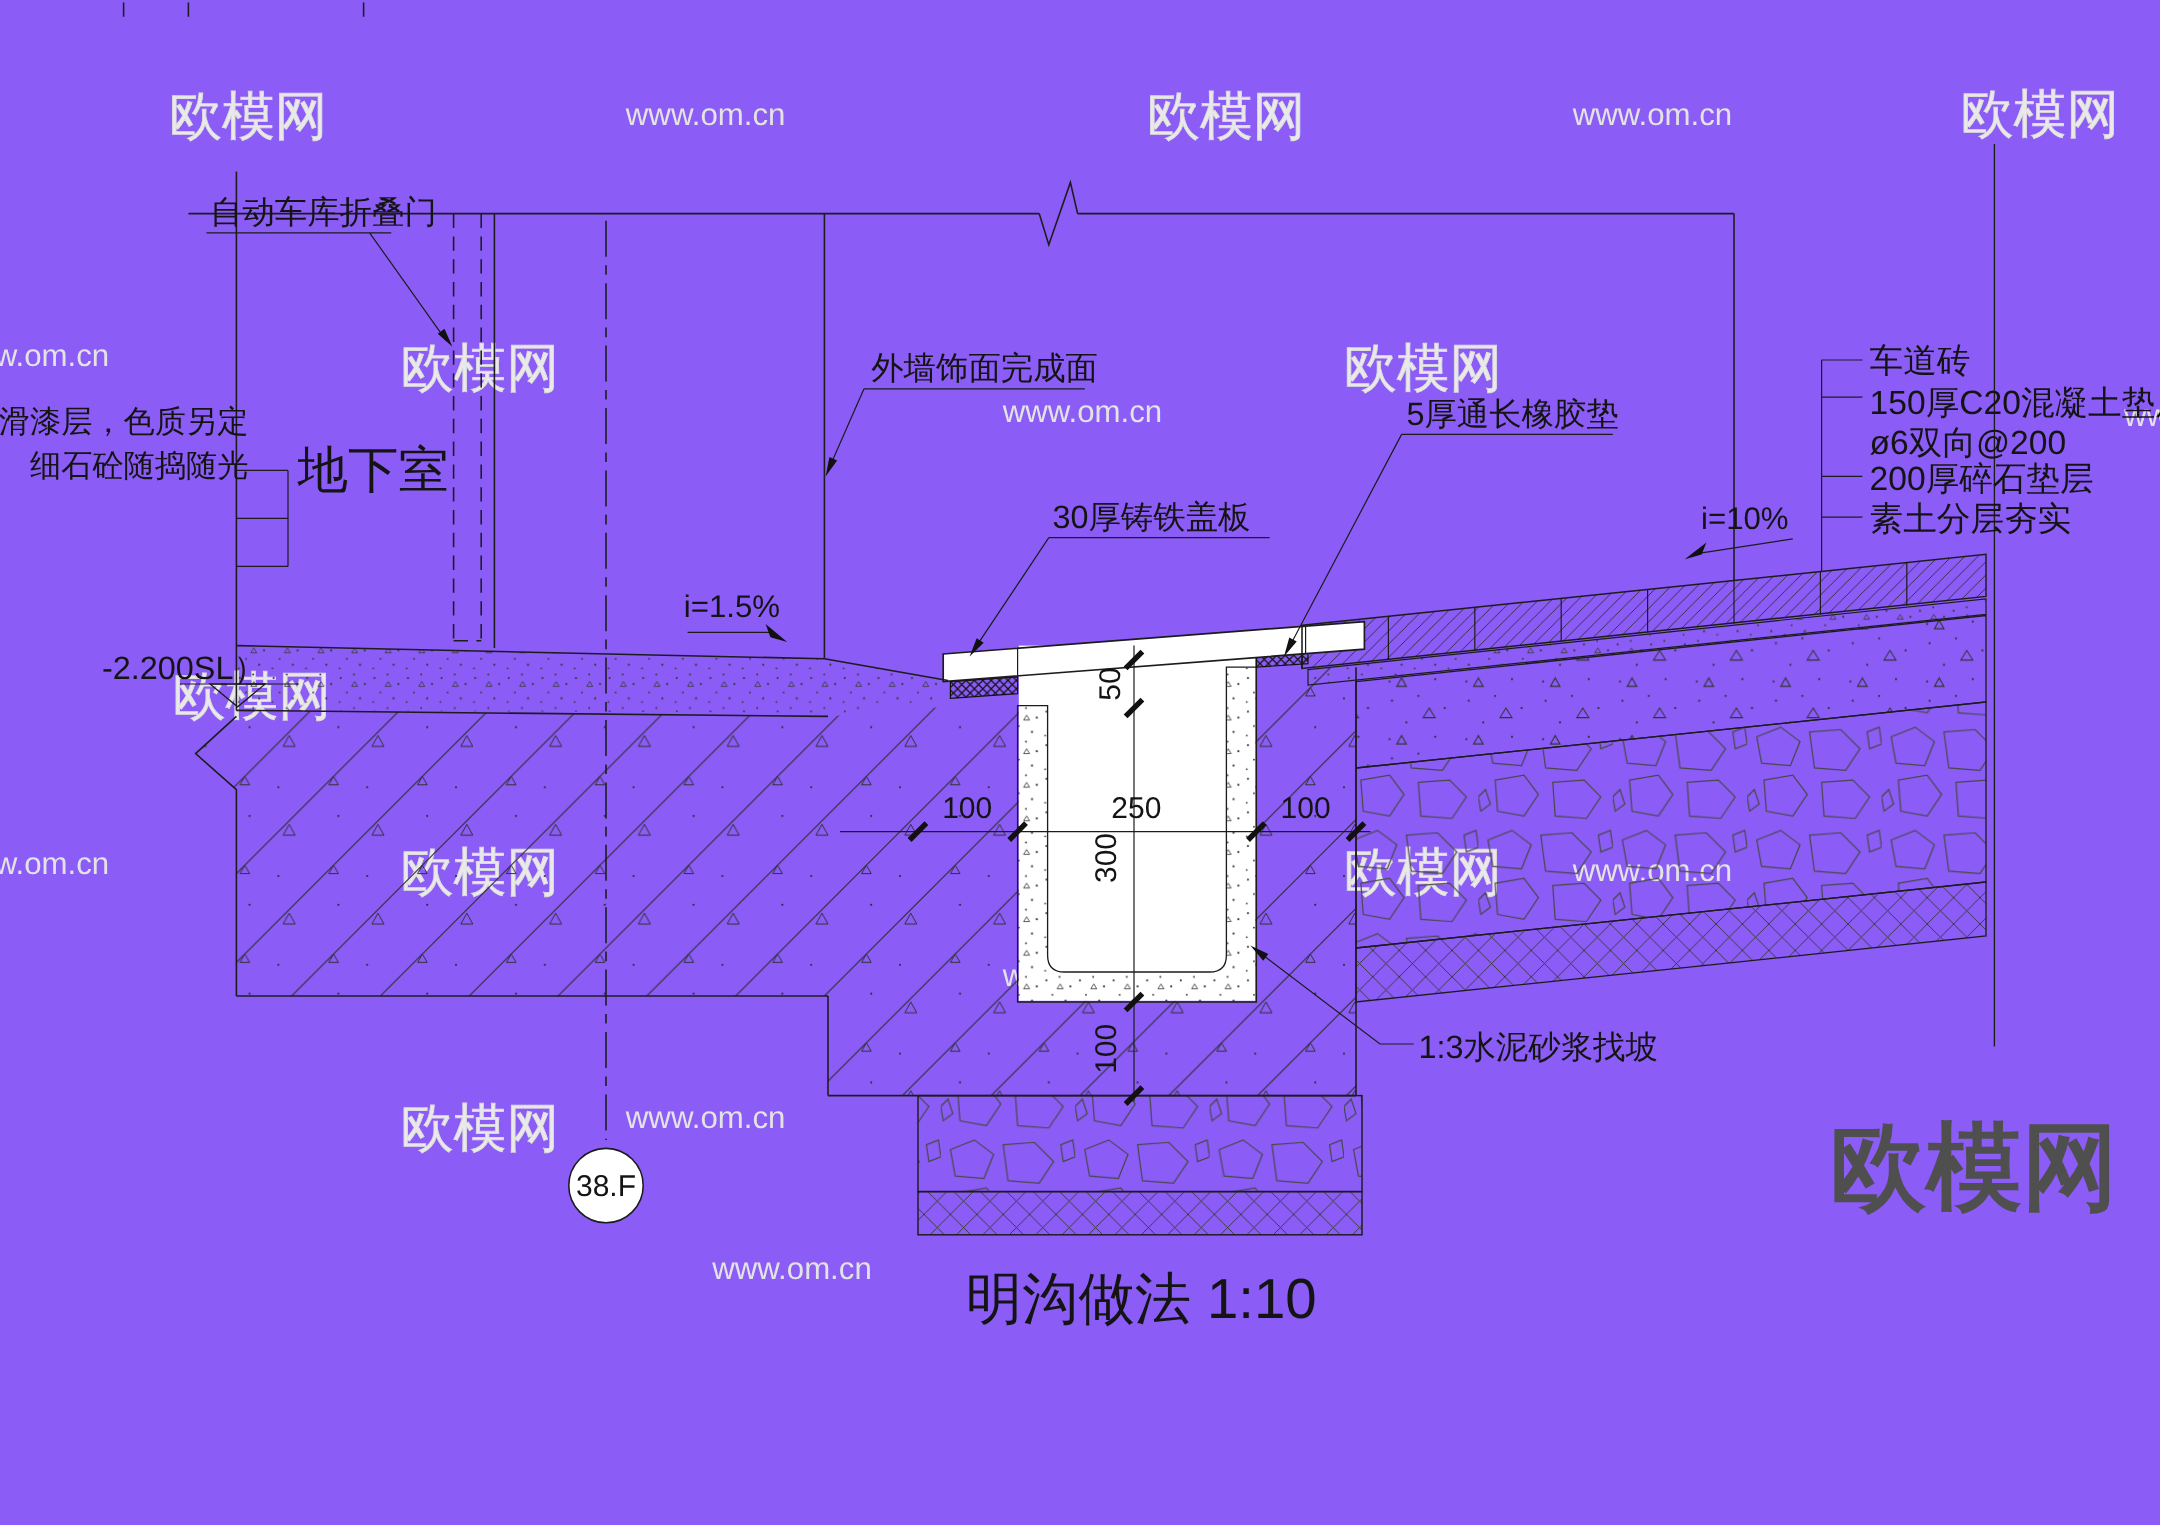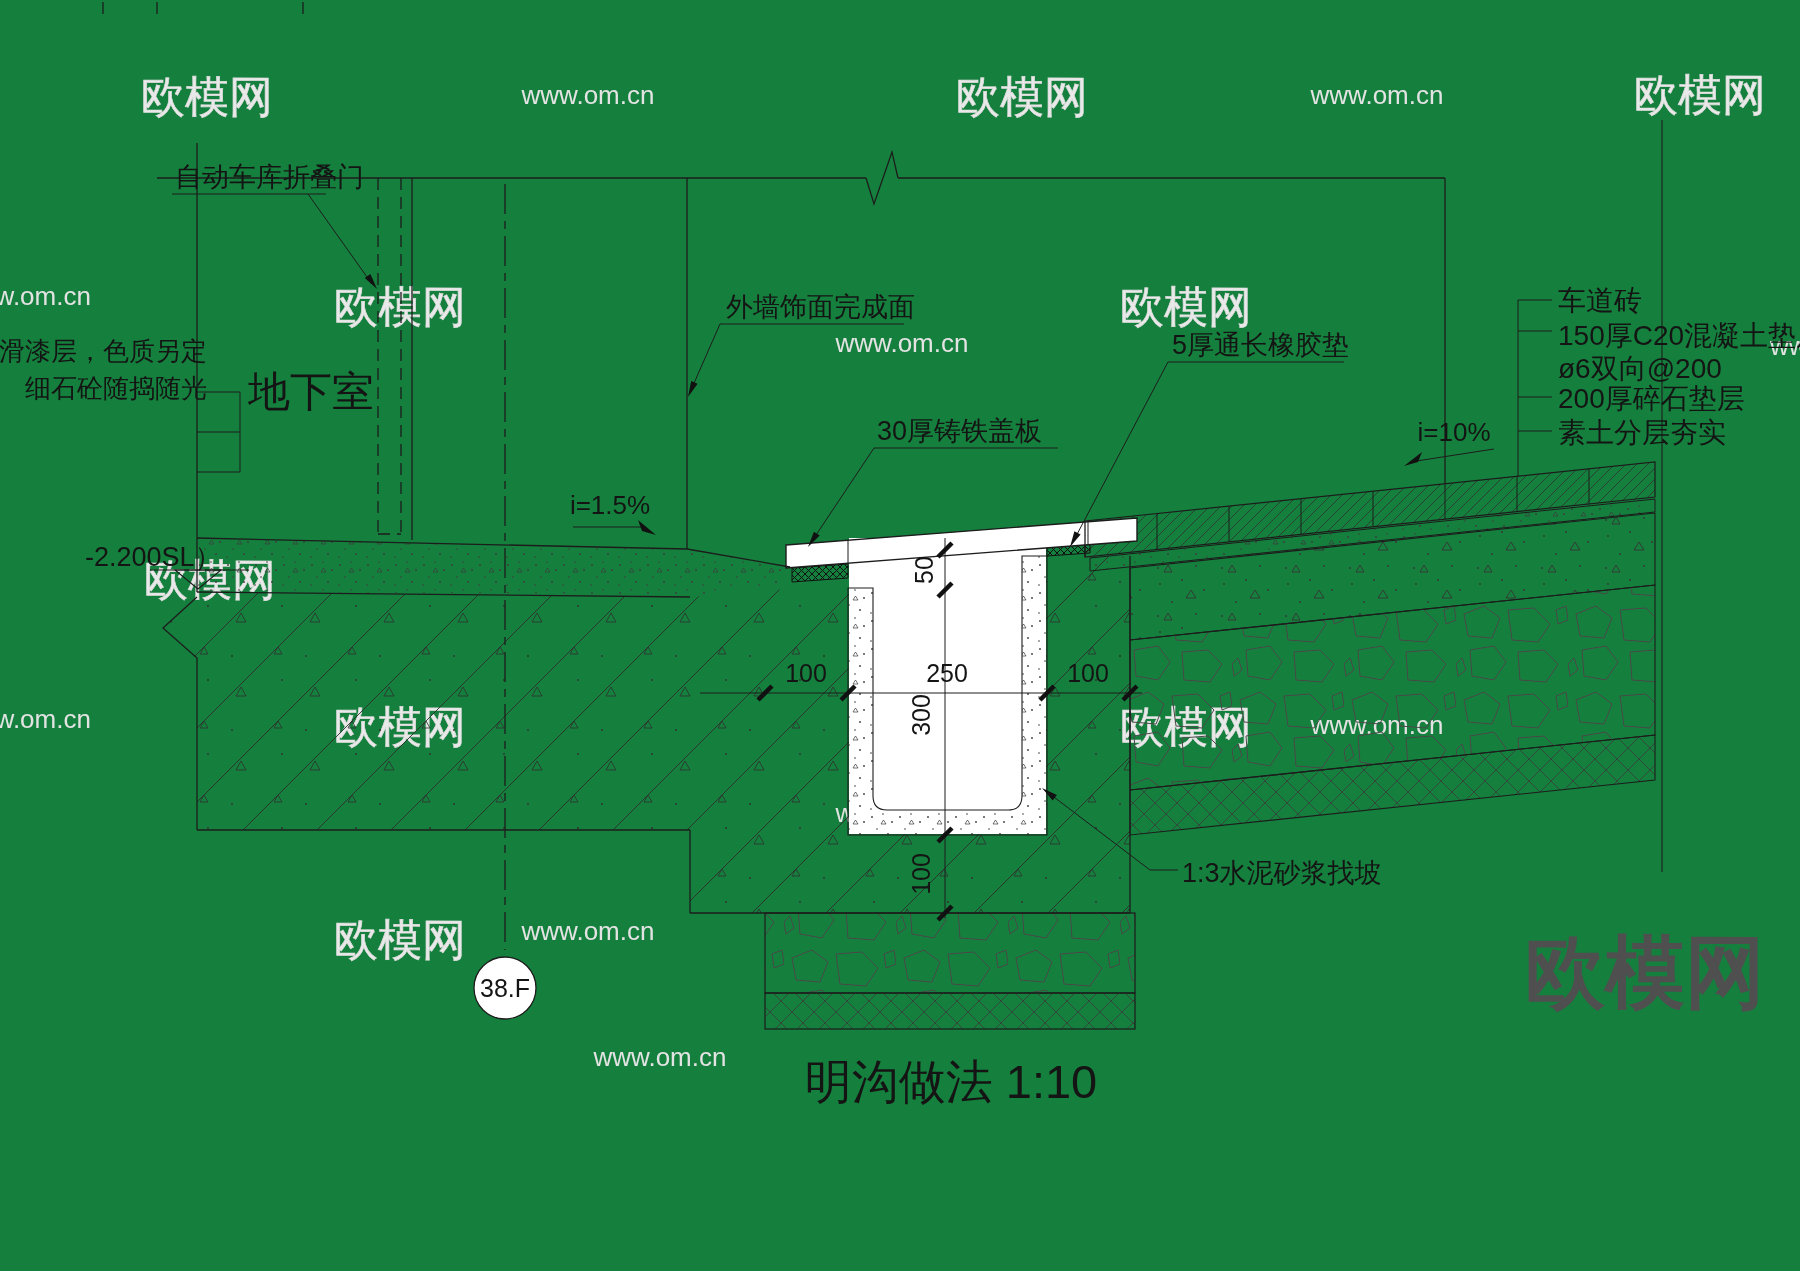--- a/index.html
+++ b/index.html
@@ -1,16 +1,16 @@
 <!DOCTYPE html>
 <html><head>
 <meta charset="utf-8">
 <style>
   html,body{margin:0;padding:0;background:#fff;}
-  .stage{position:relative;width:1800px;height:1271px;background:#15803d;overflow:hidden;text-align:center;}
+  .stage{position:relative;width:1800px;height:1271px;background:#8b5cf6;overflow:hidden;text-align:center;}
   svg{position:absolute;left:0;top:0;}
   .ln{stroke:#1c1c1c;fill:none;stroke-width:1.3;}
   .lnthin{stroke:#1c1c1c;fill:none;stroke-width:1;}
   .dash{stroke-dasharray:12 7;}
   .cline{stroke-dasharray:30 7 8 7;}
   .txt{fill:#141414;font-family:"Liberation Sans","DejaVu Sans",sans-serif;}
   .wm{fill:#e9e9e9;stroke:#dcdcdc;stroke-width:.7;font-family:"Liberation Sans","DejaVu Sans",sans-serif;}
   .wmsite{fill:#e3e3e3;stroke:none;font-family:"Liberation Sans","DejaVu Sans",sans-serif;}
   .brandbig{fill:#4f4f4f;stroke:none;font-weight:bold;font-family:"Liberation Sans","DejaVu Sans",sans-serif;}
   .tick{stroke:#111;stroke-width:4.5;}

